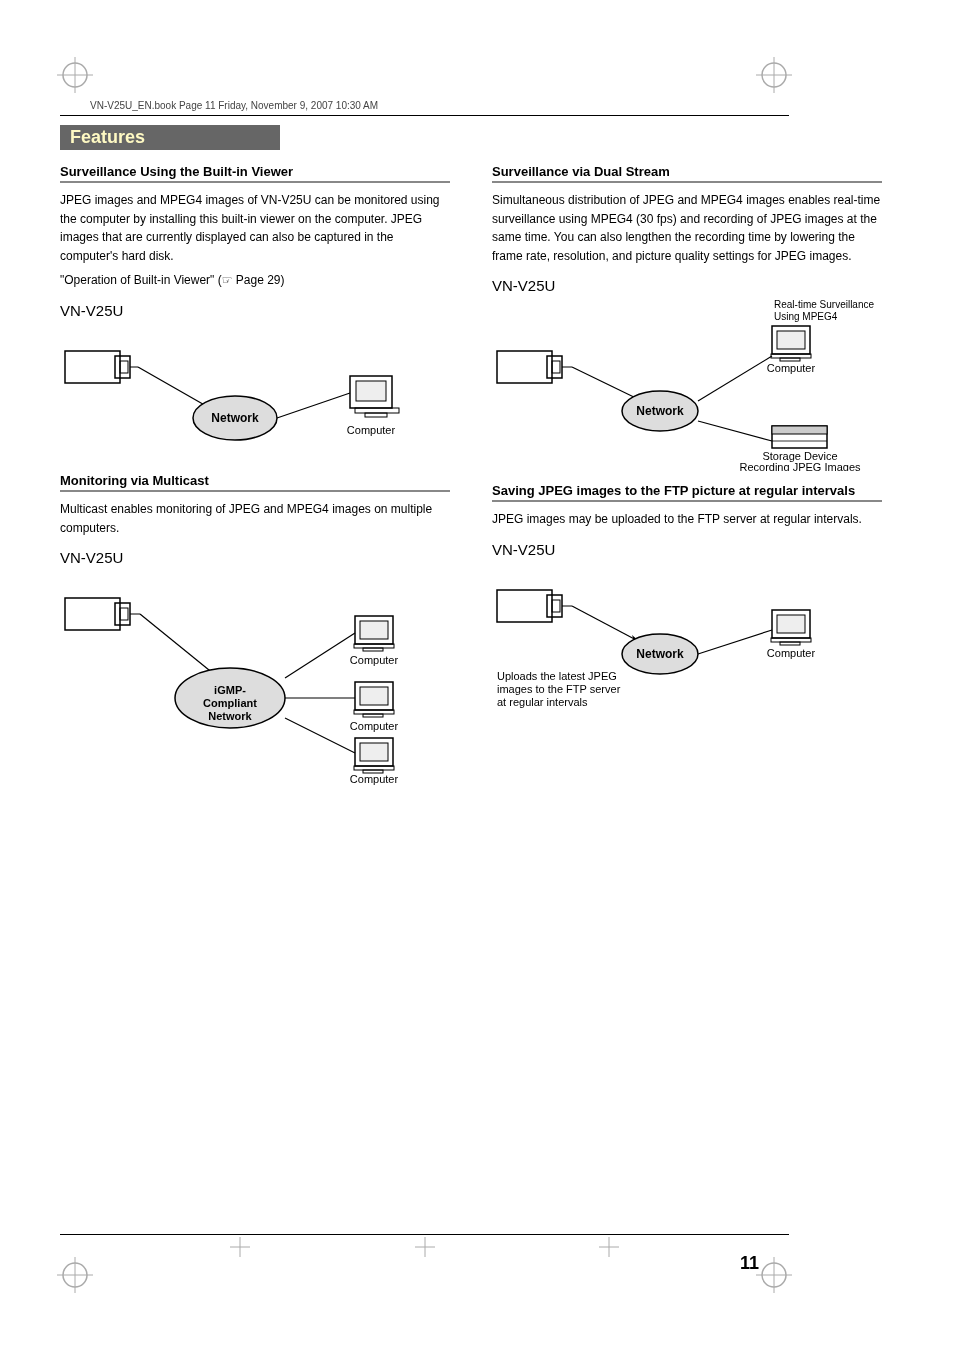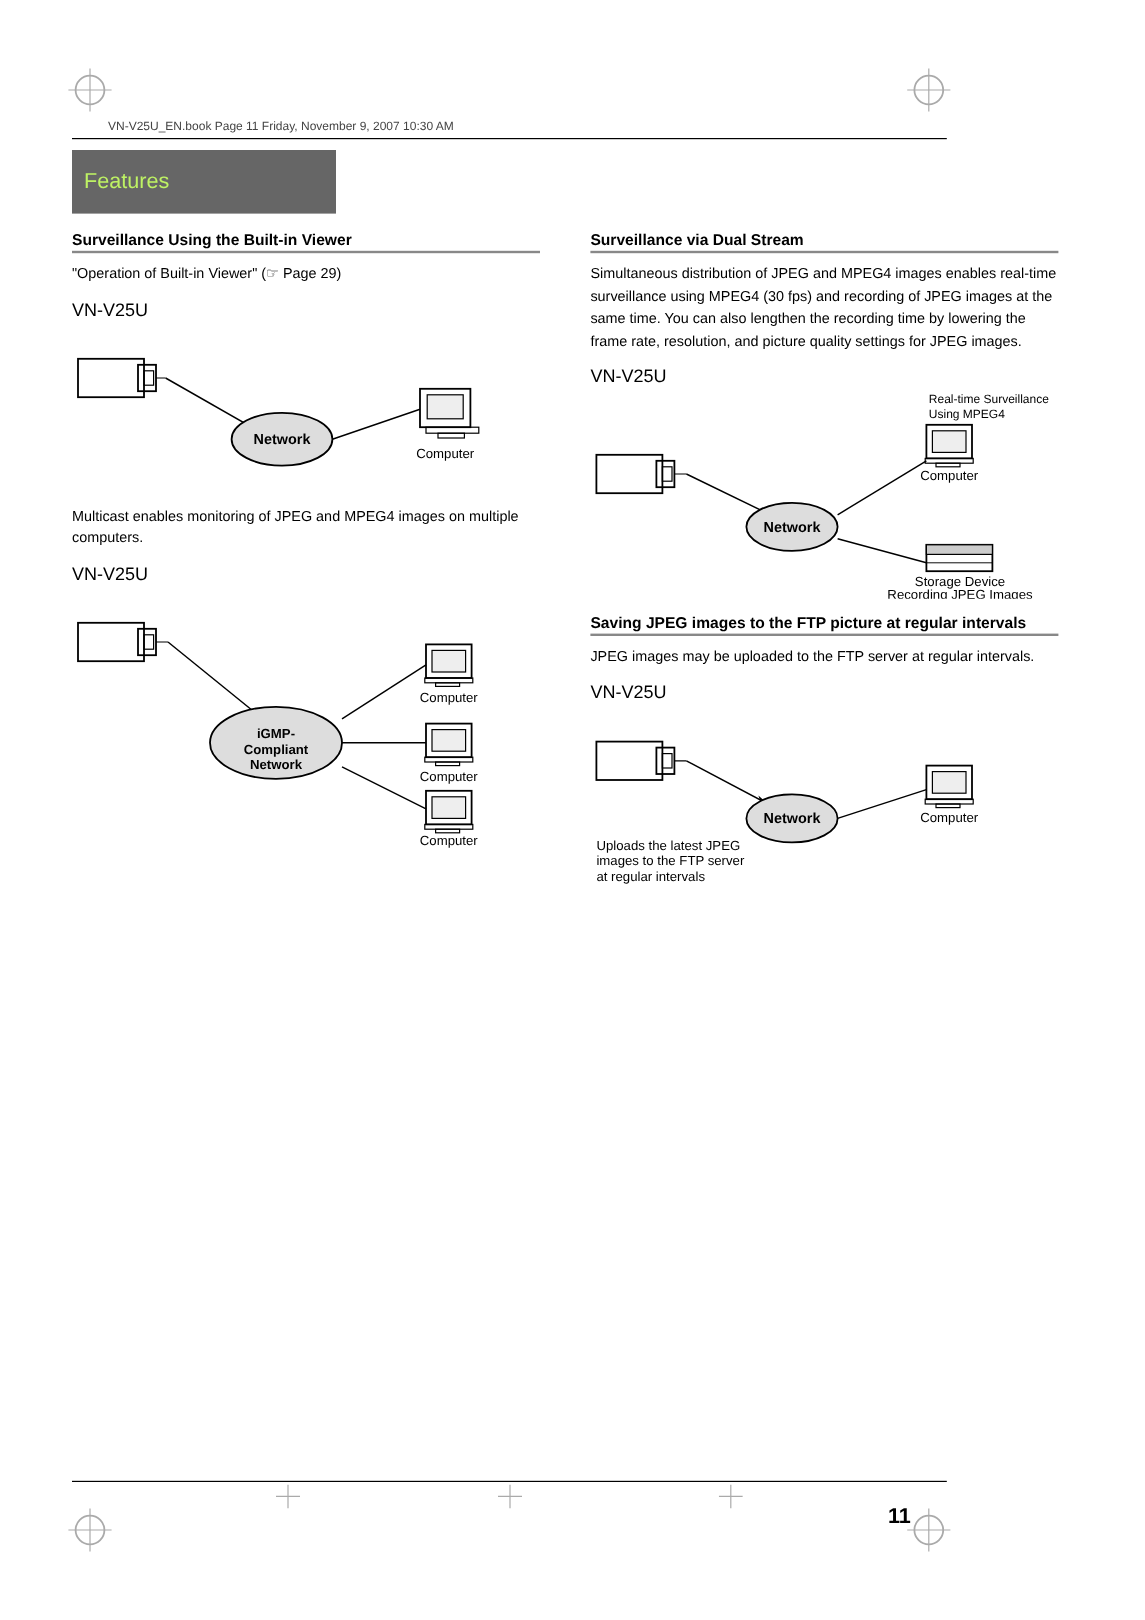--- a/index.html
+++ b/index.html
@@ -89,24 +89,24 @@
       flex: 1;
     }
 
     .right-col {
       flex: 1;
     }
 
     
     .section-title-bar {
       background: #666;
-      color: #bef264;
+      color: #fef9c3;
       font-size: 18px;
-      font-weight: normal;
-      padding: 16px 10px;
+      font-weight: bold;
+      padding: 2px 10px;
       margin-bottom: 14px;
       display: inline-block;
       min-width: 220px;
     }
 
     
     .subsection-heading {
       font-size: 13px;
       font-weight: bold;
       border-bottom: 2px solid #888;
@@ -212,20 +212,21 @@
   <div class="content">
 
     
     <div class="section-title-bar">Features</div>
 
     <div class="columns">
 
       <div class="left-col">
 
         <div class="subsection-heading">Surveillance Using the Built-in Viewer</div>
+        <p class="body-text">JPEG images and MPEG4 images of VN-V25U can be monitored using the computer by installing this built-in viewer on the computer. JPEG images that are currently displayed can also be captured in the computer's hard disk.</p>
         <p class="body-text ref-text">"Operation of Built-in Viewer" (☞ Page 29)</p>
 
         <div class="diagram-container">
           <div class="cam-label">VN-V25U</div>
           <svg class="diagram-svg" width="390" height="140" viewBox="0 0 390 140">
 
             <rect x="5" y="30" width="55" height="32" fill="none" stroke="#000" stroke-width="1.5"></rect>
             <rect x="55" y="35" width="15" height="22" fill="none" stroke="#000" stroke-width="1.5"></rect>
             <rect x="60" y="40" width="8" height="12" fill="none" stroke="#000" stroke-width="1"></rect>
             <line x1="70" y1="46" x2="78" y2="46" stroke="#000" stroke-width="1"></line>
@@ -238,20 +239,21 @@
             <line x1="217" y1="97" x2="290" y2="72" stroke="#000" stroke-width="1.2"></line>
 
             <rect x="290" y="55" width="42" height="32" fill="none" stroke="#000" stroke-width="1.5"></rect>
             <rect x="296" y="60" width="30" height="20" fill="#eee" stroke="#000" stroke-width="1"></rect>
             <rect x="295" y="87" width="44" height="5" fill="none" stroke="#000" stroke-width="1"></rect>
             <rect x="305" y="92" width="22" height="4" fill="none" stroke="#000" stroke-width="1"></rect>
             <text x="311" y="113" text-anchor="middle" font-size="11" fill="#000">Computer</text>
           </svg>
         </div>
 
+        <div class="subsection-heading">Monitoring via Multicast</div>
         <p class="body-text">Multicast enables monitoring of JPEG and MPEG4 images on multiple computers.</p>
 
         <div class="diagram-container">
           <div class="cam-label">VN-V25U</div>
           <svg class="diagram-svg" width="390" height="220" viewBox="0 0 390 220">
 
             <rect x="5" y="30" width="55" height="32" fill="none" stroke="#000" stroke-width="1.5"></rect>
             <rect x="55" y="35" width="15" height="22" fill="none" stroke="#000" stroke-width="1.5"></rect>
             <rect x="60" y="40" width="8" height="12" fill="none" stroke="#000" stroke-width="1"></rect>
             <line x1="70" y1="46" x2="80" y2="46" stroke="#000" stroke-width="1"></line>

